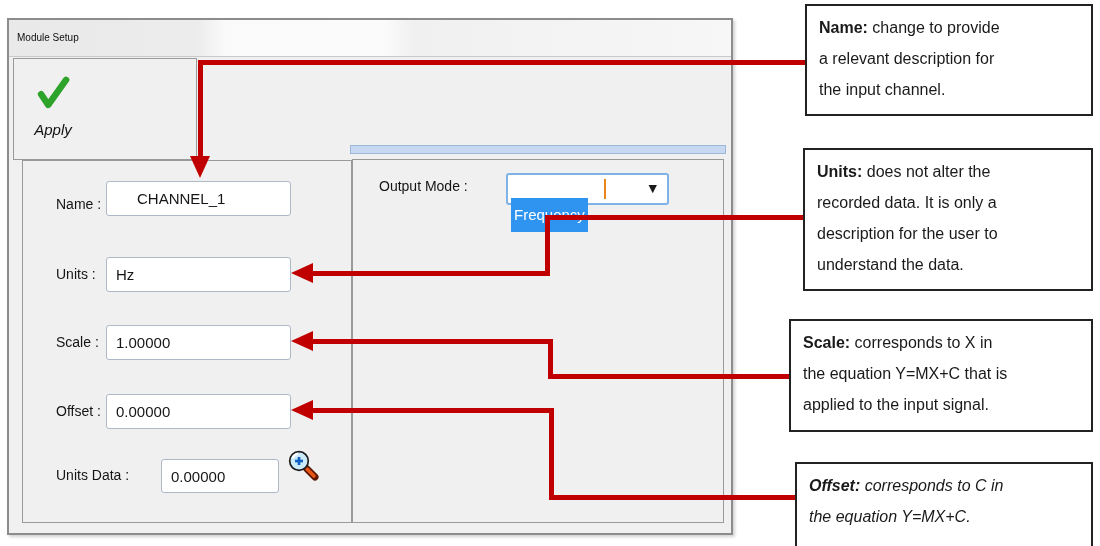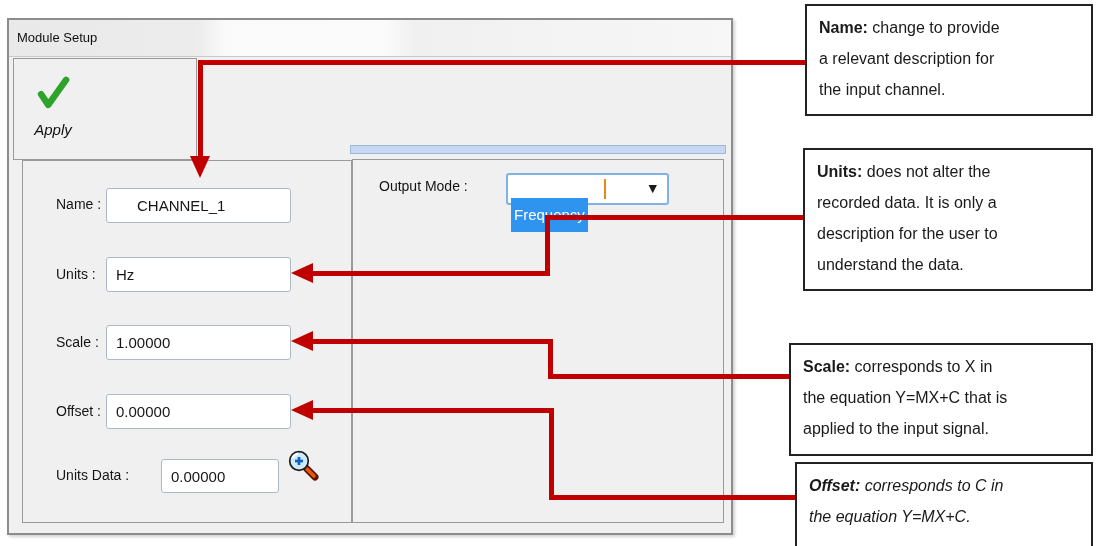--- a/index.html
+++ b/index.html
@@ -13,21 +13,21 @@
     box-sizing:border-box; border:2px solid #8c8c8c; background:#f0f0f0;
     box-shadow:2px 2px 3px rgba(0,0,0,.18);
   }
   .titlebar {
     position:absolute; left:0; top:0; right:0; height:36px;
     background:linear-gradient(90deg,#e9e9e9 0%,#ececec 26%,#fafafa 30%,#fbfbfb 52%,#f0f0f0 56%,#f7f7f7 100%);
     border-bottom:1px solid #c9c9c9;
   }
   .titlebar .title {
     position:absolute; left:8px; top:0; line-height:36px;
-    font-size:13px; color:#101010;
+    font-size:10px; color:#101010;
   }
   .toolbar {
     position:absolute; left:4px; top:38px; width:184px; height:102px;
     box-sizing:border-box; border:1px solid #9a9a9a; background:#f0f0f0;
   }
   .tool-btn {
     position:absolute; top:8px; width:58px; height:86px; cursor:default;
     display:flex; flex-direction:column; align-items:center; justify-content:flex-start;
   }
   .tool-btn .glyph { height:52px; display:flex; align-items:center; justify-content:center; }
@@ -98,21 +98,21 @@
           <svg width="38" height="38" viewBox="0 0 32 32">
             <path d="M6 17 L12 26 L27 5" fill="none" stroke="var(--check)" stroke-width="5.5" stroke-linecap="round" stroke-linejoin="round"></path>
           </svg>
         </span>
         <span class="lbl">Apply</span>
       </div>
     </div>
 
     <div class="fields-panel">
       <span class="f-label" style="top:33px;">Name :</span>
-      <input class="f-input" style="top: 27px; padding-left: 30px;" value="CHANNEL_1">
+      <input class="f-input" style="top: 20px; padding-left: 30px;" value="CHANNEL_1">
 
       <span class="f-label" style="top:103px;">Units :</span>
       <input class="f-input" style="top: 96px;" value="Hz">
 
       <span class="f-label" style="top:171px;">Scale :</span>
       <input class="f-input" style="top: 164px;" value="1.00000">
 
       <span class="f-label" style="top:240px;">Offset :</span>
       <input class="f-input" style="top: 233px;" value="0.00000">
 
@@ -177,21 +177,21 @@
 the input channel.</span></span>
   </div>
 
   <div class="callout" style="left:803px; top:148px; width:290px; height:143px;">
     <span class="desc"><b>Units:</b><span> does not alter the
 recorded data. It is only a
 description for the user to
 understand the data.</span></span>
   </div>
 
-  <div class="callout" style="left:789px; top:319px; width:304px; height:113px;margin-top:24px;">
+  <div class="callout" style="left:789px; top:319px; width:304px; height:113px;">
     <span class="desc"><b>Scale:</b><span> corresponds to X in
 the equation Y=MX+C that is
 applied to the input signal.</span></span>
   </div>
 
   <div class="callout" style="left:795px; top:462px; width:298px; height:102px;font-style:italic;">
     <span class="desc"><b>Offset:</b><span> corresponds to C in
 the equation Y=MX+C.</span></span>
   </div>
 

